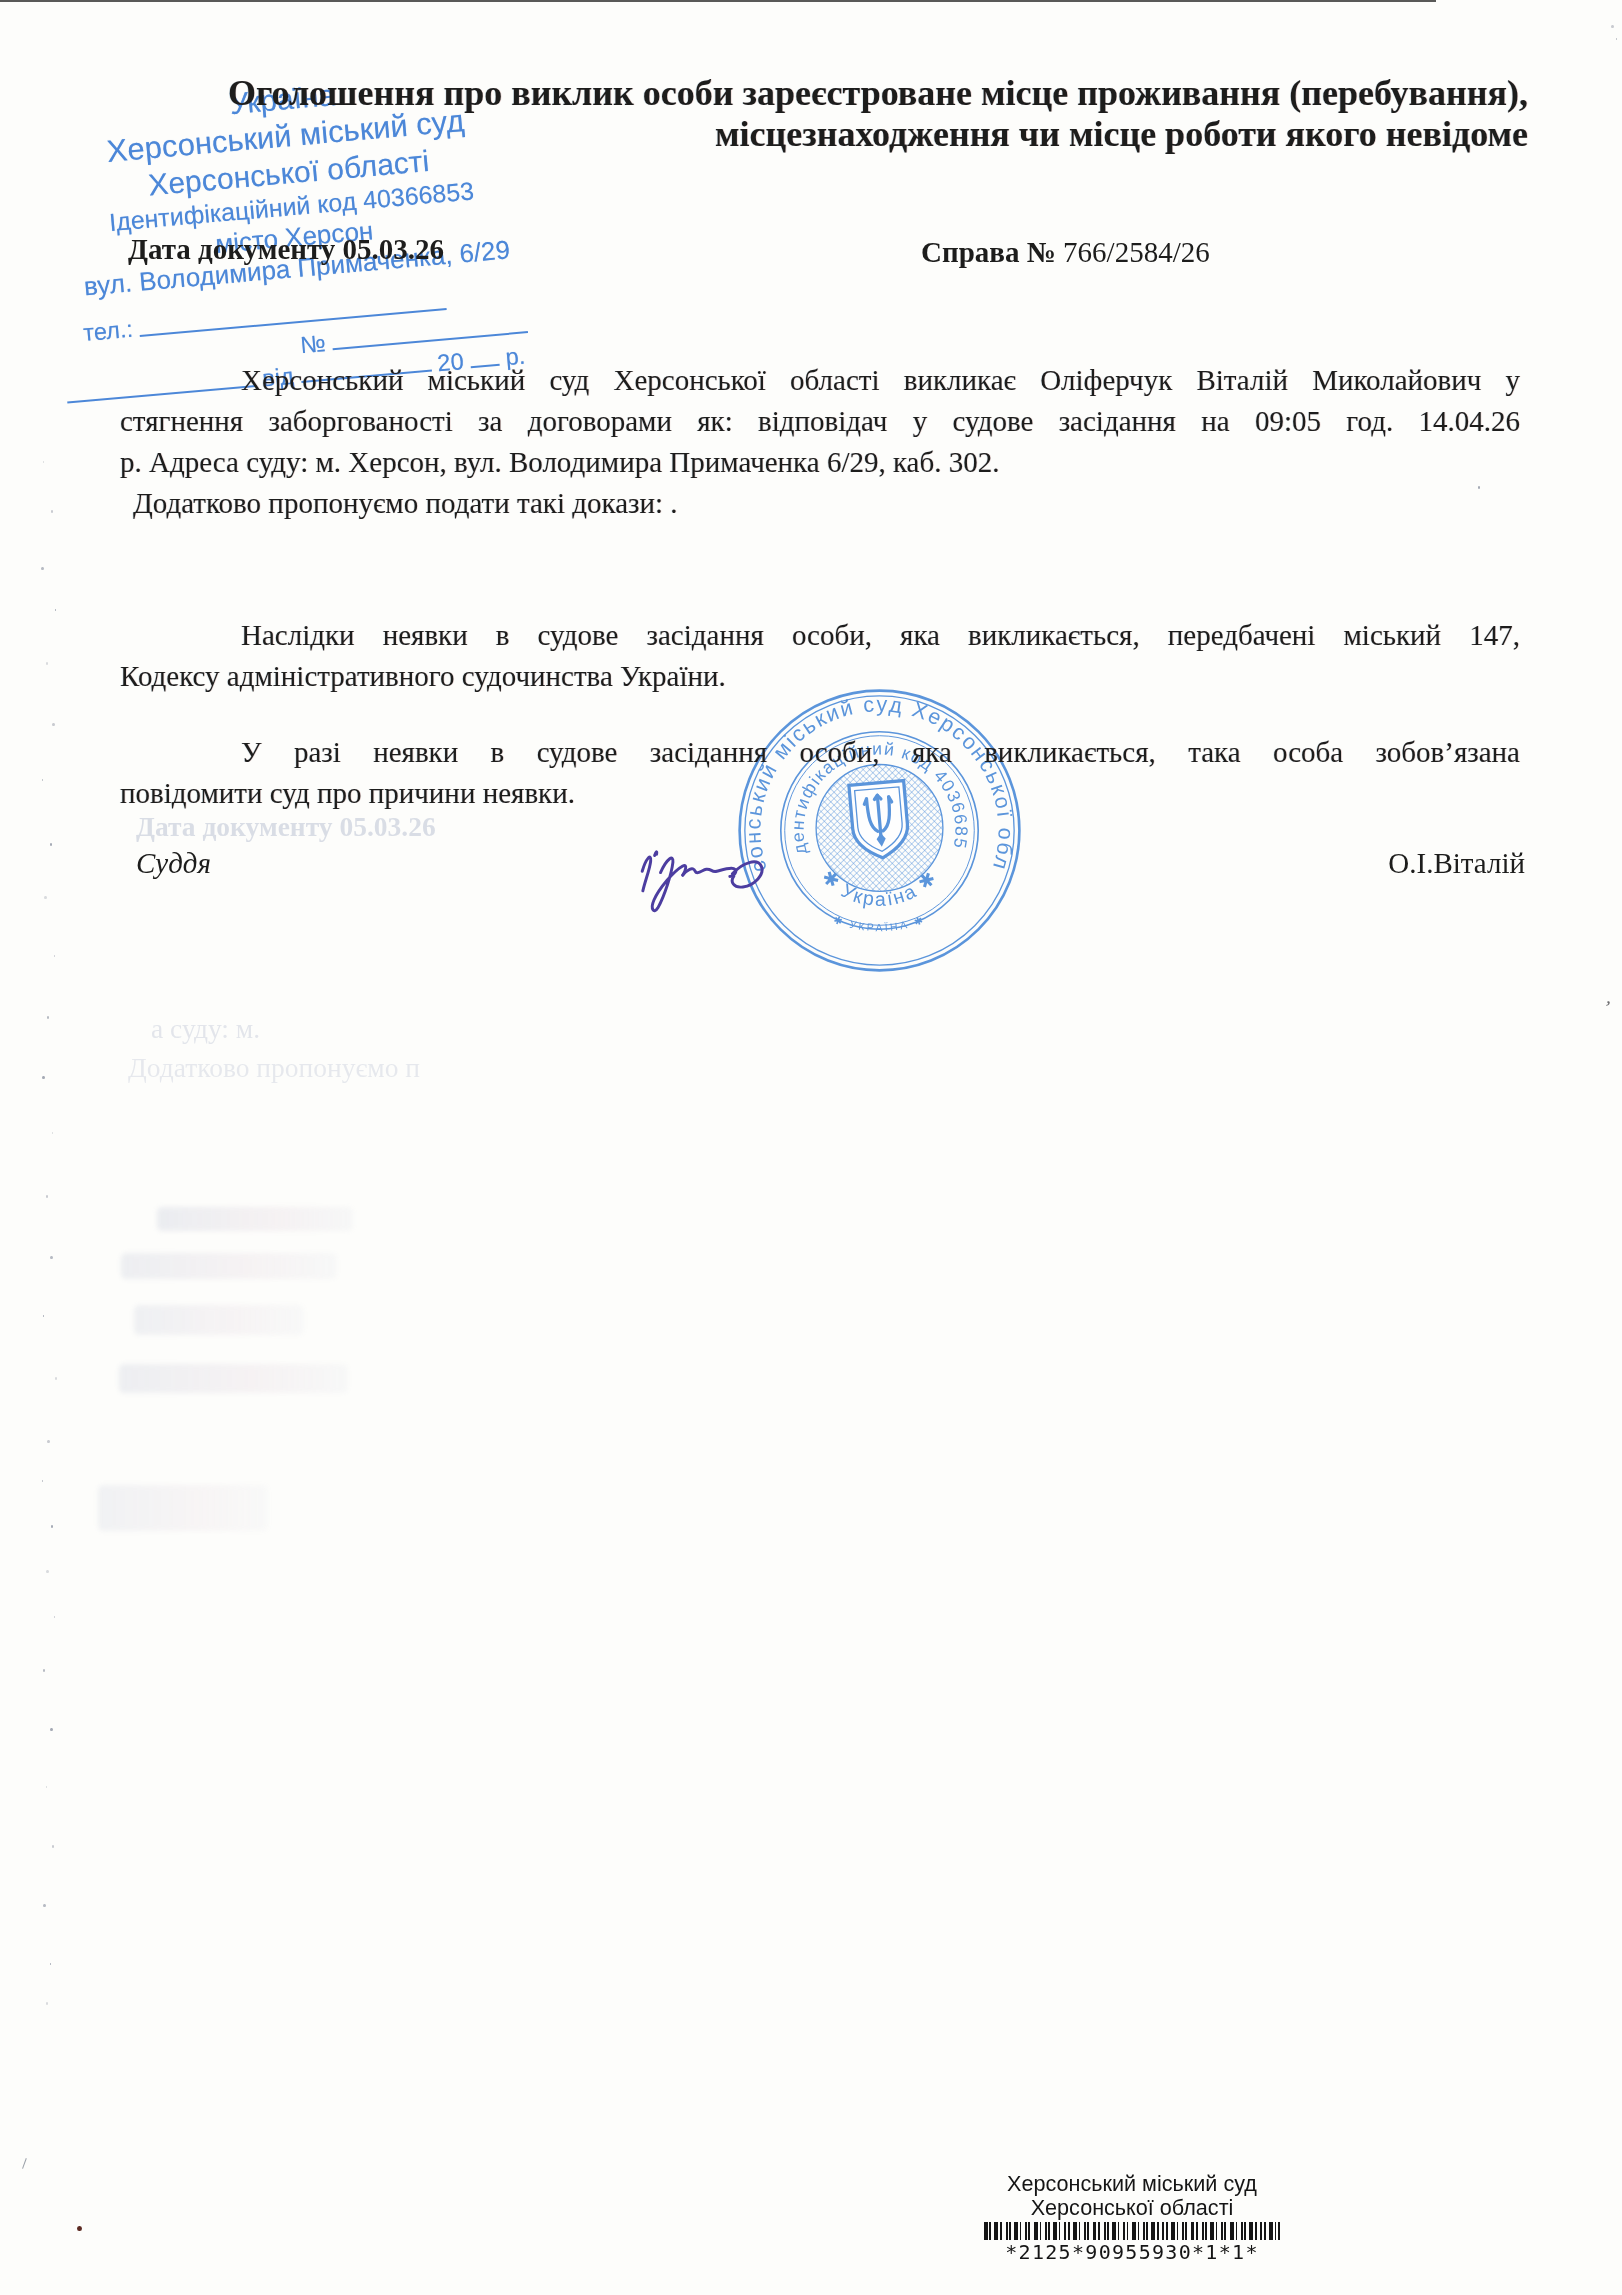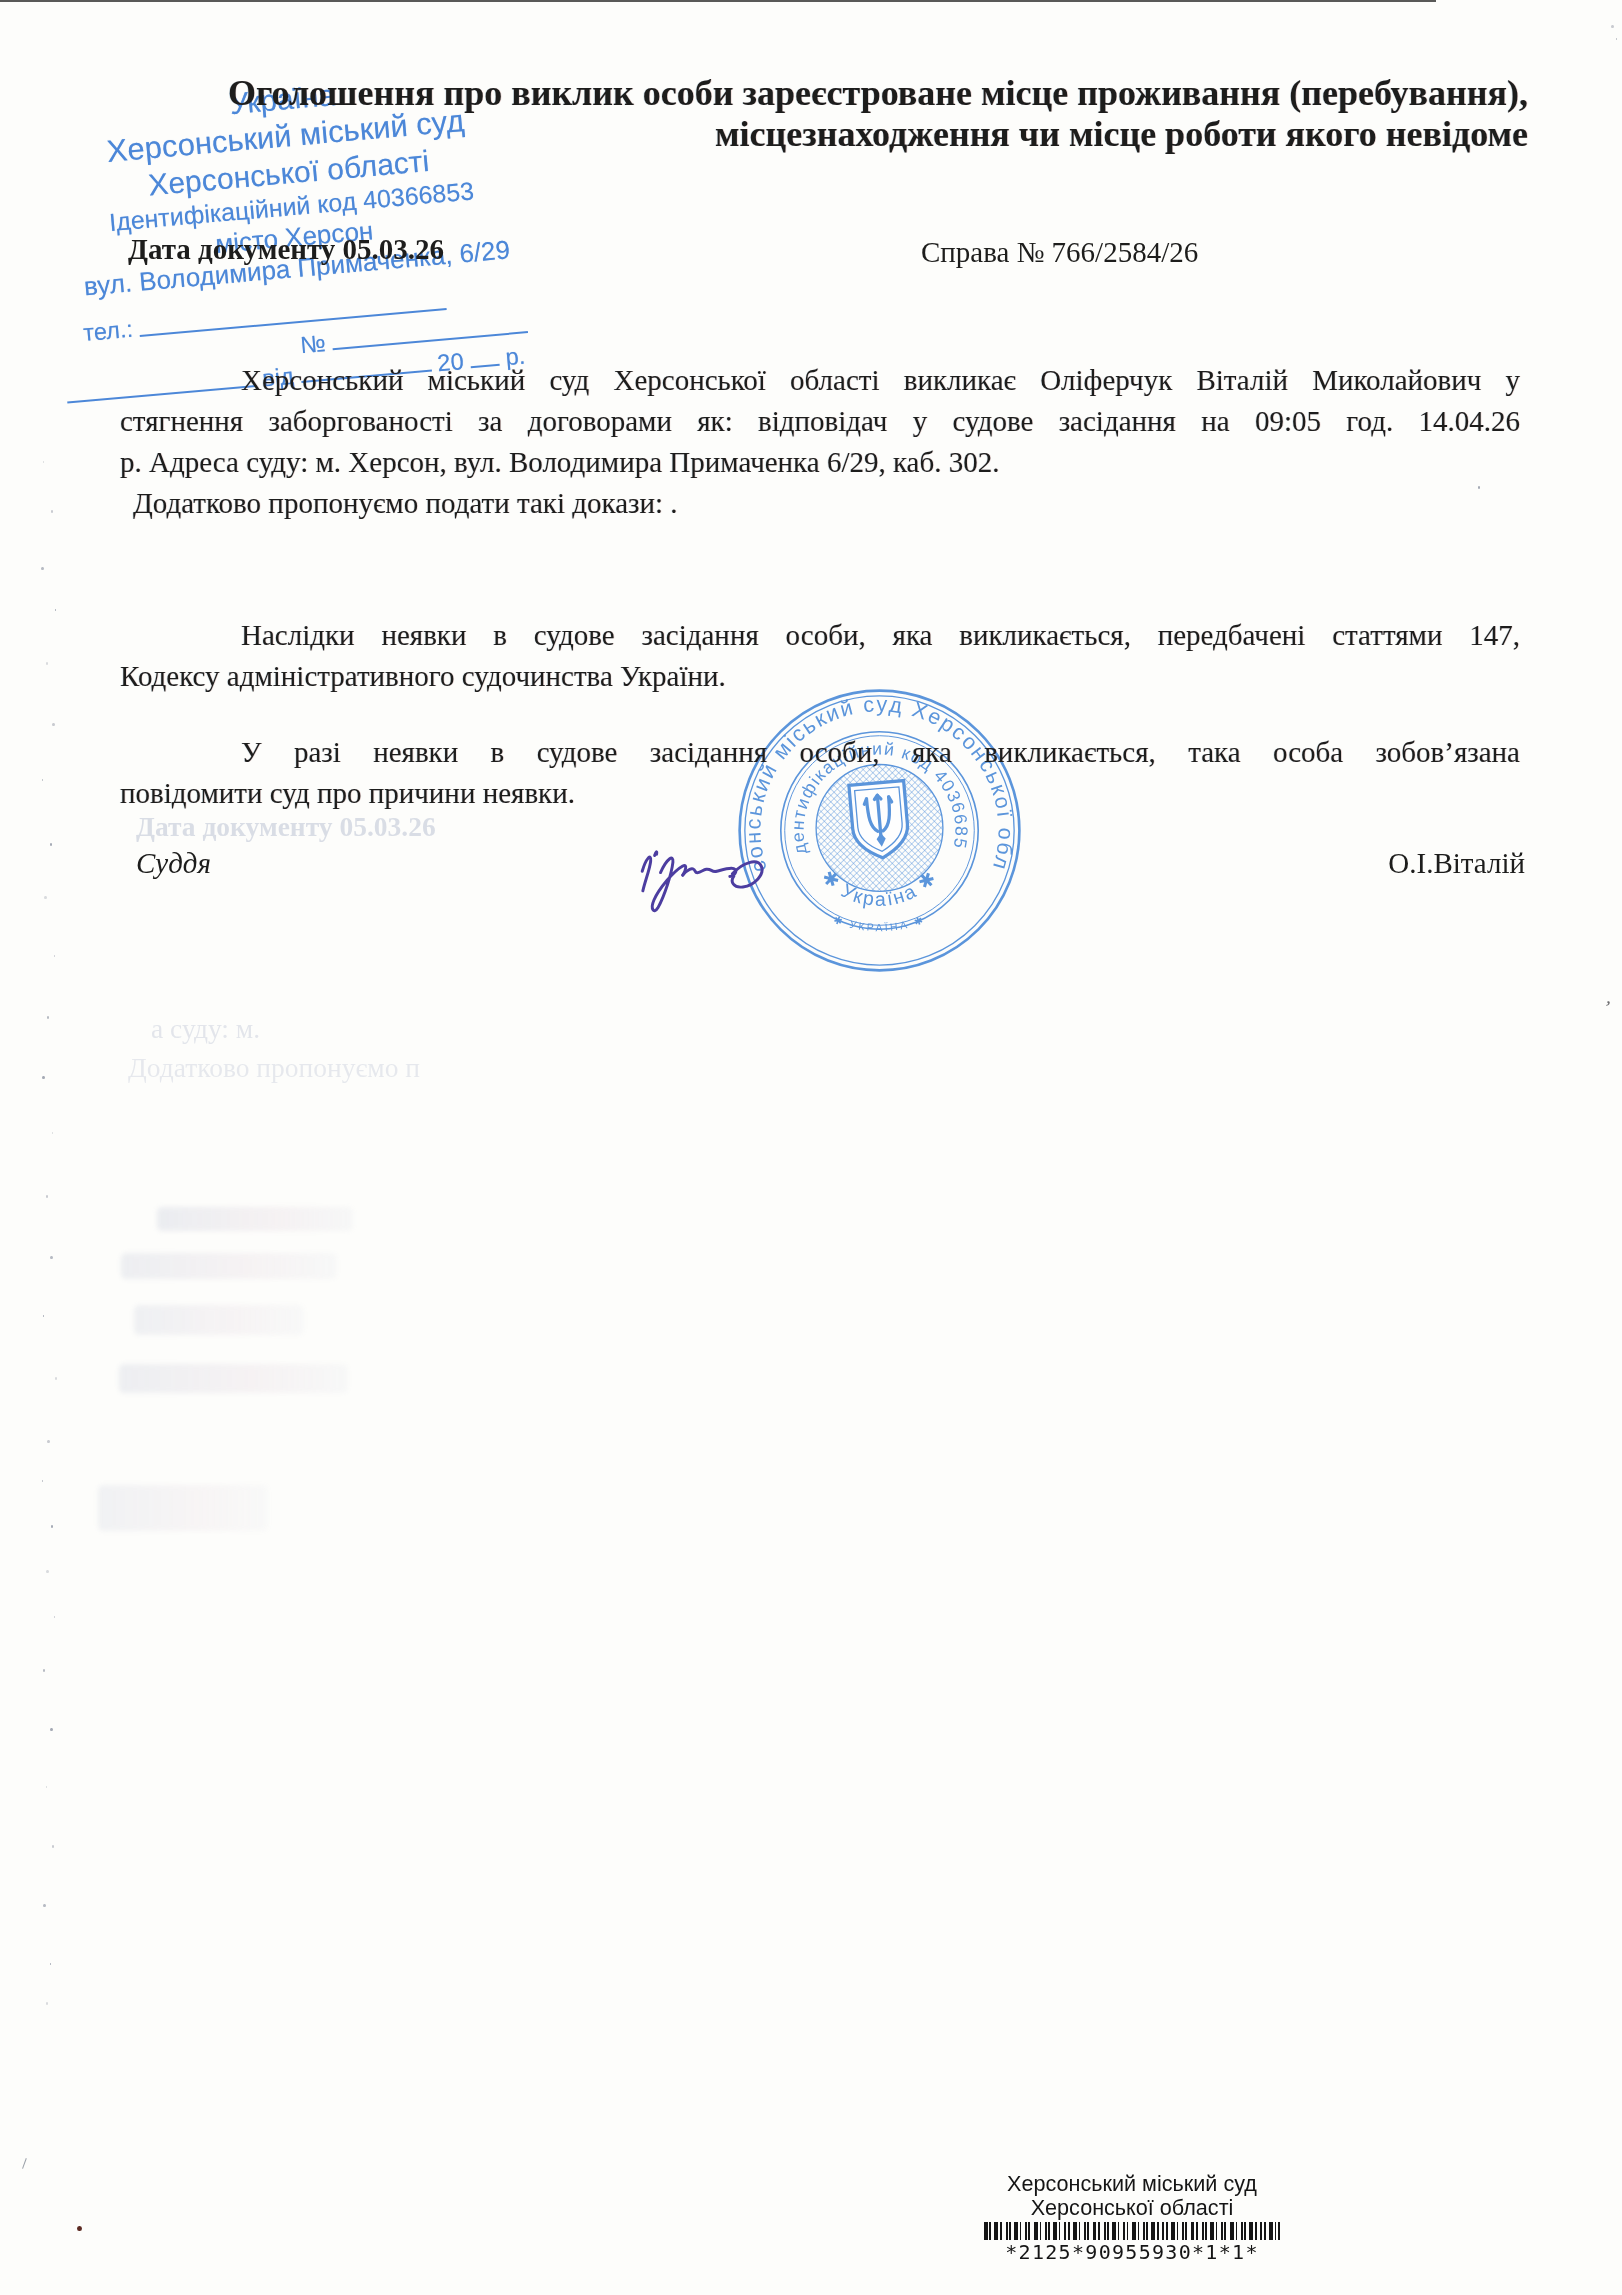--- a/index.html
+++ b/index.html
@@ -28,21 +28,21 @@
   #stamp .row{font-size:23.6px;line-height:30px;text-align:left;white-space:nowrap;}
   #stamp .ul{display:inline-block;border-bottom:2px solid currentColor;height:.9em;vertical-align:baseline;}
   #stamp .r-tel{margin-left:26px;margin-top:14.4px;}
   #stamp .r-no{margin-left:241px;}
   #stamp .r-vid{margin-left:3.9px;}
 
   
   #meta{left:0;top:233px;width:1623px;height:37px;z-index:5;font-size:29px;}
   #date-label{left:128px;top:0;font-weight:bold;}
   #case{left:921px;top:2.6px;}
-  #case b{font-weight:normal;margin-top:24px;}
+  #case b{font-weight:bold;margin-top:24px;}
 
   
   .para{left:120px;width:1400px;font-size:29px;line-height:41px;z-index:4;
         text-shadow:0.7px 0 0 rgba(150,40,40,.16),-0.7px 0 0 rgba(40,110,160,.16);}
   .para .ln{display:block;}
   .para .jl{text-align:justify;text-align-last:justify;}
   .ind{text-indent:121px;}
   .ind-sm{text-indent:13px;}
   #p1{top:360px;}
   #sec-head{left:128px;top:543px;width:1400px;text-align:center;font-weight:bold;
@@ -125,21 +125,21 @@
 
   <div id="p1" class="para abs">
     <span class="ln jl ind">Херсонський міський суд Херсонської області викликає Оліферчук Віталій Миколайович у</span>
     <span class="ln jl">стягнення заборгованості за договорами  як: відповідач у судове засідання  на  09:05 год. 14.04.26</span>
     <span class="ln">р. Адреса суду: м. Херсон, вул. Володимира Примаченка  6/29, каб. 302.</span>
     <span class="ln ind-sm">Додатково пропонуємо подати такі докази: .</span>
   </div>
 
 
   <div id="p2" class="para abs">
-    <span class="ln jl ind">Наслідки неявки в судове засідання особи, яка викликається, передбачені статтями 147,</span>
+    <span class="ln jl ind">Наслідки неявки в судове засідання особи, яка викликається, передбачені міський 147,</span>
     <span class="ln">Кодексу адміністративного судочинства України.</span>
   </div>
 
   <div id="p3" class="para abs">
     <span class="ln jl ind">У разі неявки в судове засідання особи, яка викликається, така особа зобов’язана</span>
     <span class="ln">повідомити суд про причини неявки.</span>
   </div>
 
   <div id="judge-label" class="abs">Суддя</div>
   <div id="judge-name" class="abs">О.І.Віталій</div>

